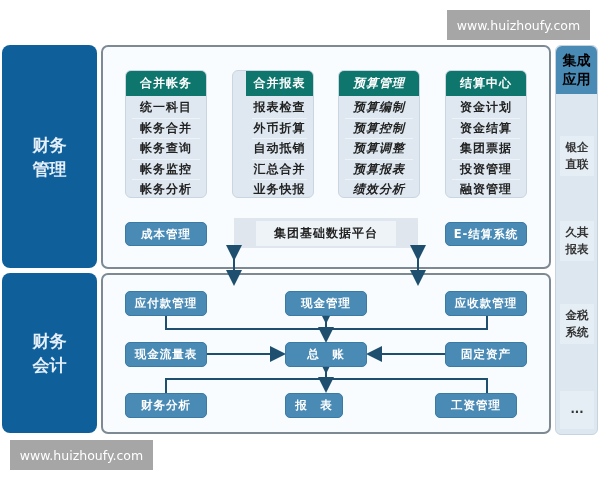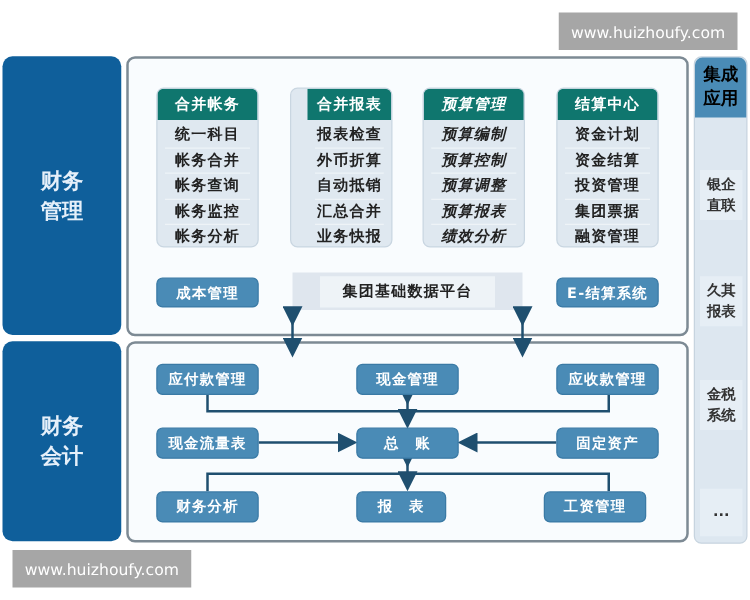--- a/index.html
+++ b/index.html
@@ -79,22 +79,22 @@
     <div class="card-item">预算调整</div>
     <div class="card-item">预算报表</div>
     <div class="card-item">绩效分析</div>
   </div>
 </div>
 <div class="abs card" style="left:445px;top:70px;width:82px;height:128px;">
   <div class="card-head">结算中心</div>
   <div style="padding-top:2px;">
     <div class="card-item">资金计划</div>
     <div class="card-item">资金结算</div>
+    <div class="card-item">集团票据</div>
     <div class="card-item">投资管理</div>
-    <div class="card-item">集团票据</div>
     <div class="card-item">融资管理</div>
   </div>
 </div>
 
 <div class="abs btn" style="left:125px;top:222px;width:82px;height:24px;">成本管理</div>
 <div class="abs platform" style="left:234px;top:218px;width:184px;height:30px;">
   <span>集团基础数据平台</span>
 </div>
 <div class="abs btn" style="left:445px;top:222px;width:82px;height:24px;">E-结算系统</div>
 
@@ -123,21 +123,21 @@
 
 <div class="abs btn" style="left:125px;top:291px;width:82px;height:25px;">应付款管理</div>
 <div class="abs btn" style="left:285px;top:291px;width:82px;height:25px;">现金管理</div>
 <div class="abs btn" style="left:445px;top:291px;width:82px;height:25px;">应收款管理</div>
 
 <div class="abs btn" style="left:125px;top:342px;width:82px;height:25px;">现金流量表</div>
 <div class="abs btn" style="left:285px;top:342px;width:82px;height:25px;">总　账</div>
 <div class="abs btn" style="left:445px;top:342px;width:82px;height:25px;">固定资产</div>
 
 <div class="abs btn" style="left:125px;top:393px;width:82px;height:25px;">财务分析</div>
-<div class="abs btn" style="left:285px;top:393px;width:72px;height:25px;">报　表</div>
+<div class="abs btn" style="left:285px;top:393px;width:58px;height:25px;">报　表</div>
 <div class="abs btn" style="left:435px;top:393px;width:82px;height:25px;">工资管理</div>
 
 <div class="abs right-col" style="left:555px;top:45px;width:43px;height:390px;">
   <div class="right-head">
     <div>集成</div>
     <div>应用</div>
   </div>
   <div class="abs right-item" style="left:4px;top:90px;width:34px;height:40px;padding-top:3px;">
     <div>银企</div>
     <div>直联</div>

